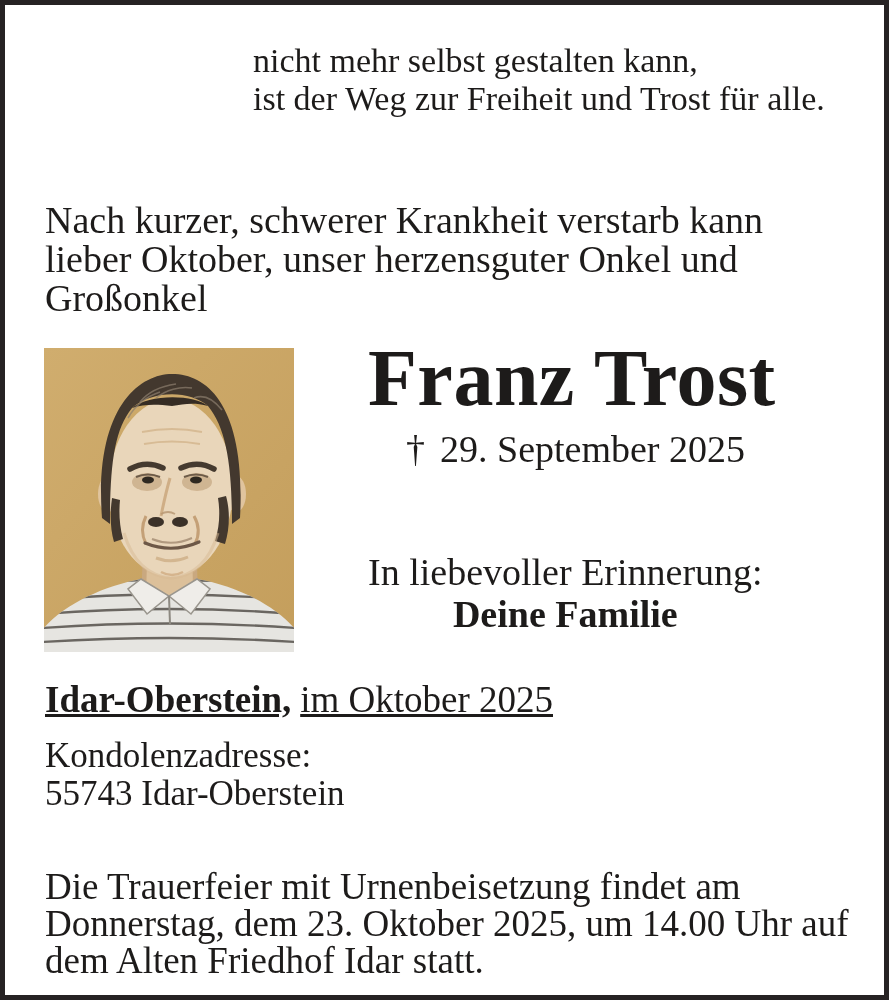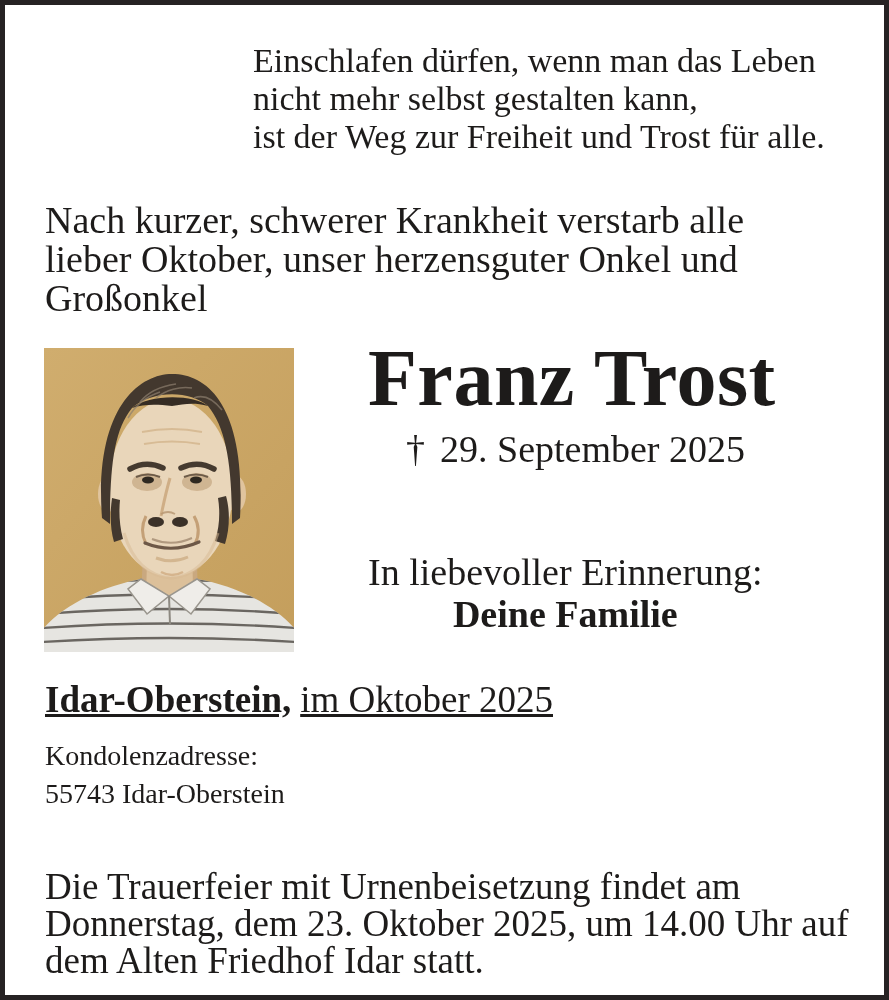--- a/index.html
+++ b/index.html
@@ -36,37 +36,36 @@
   .name{left:368px;top:338px;font-size:80px;line-height:80px;font-weight:bold;letter-spacing:0.5px;}
   .dates{left:406px;top:428px;font-size:38px;line-height:43px;}
   .dates .sym{display:inline-block;width:34px;}
   .remembrance{left:368px;top:551px;font-size:38px;line-height:42px;}
   .remembrance .fam{font-weight:bold;text-align:center;}
 
   .dateline{left:45px;top:680px;font-size:37px;line-height:40px;text-decoration:underline;}
   .dateline .place{font-weight:bold;}
   .dateline .when{margin-left:0.24em;}
 
-  .condolence{left:45px;top:737px;font-size:28px;line-height:38px;}
+  .condolence{left:45px;top:737px;font-size:35px;line-height:38px;}
   .funeral{left:45px;top:868px;font-size:37px;line-height:37px;}
 </style>
 </head>
 <body>
 
 <div class="page">
   <div class="frame"></div>
 
   <div class="abs epigraph">
-    <div>Einschlafen dürfen, wenn man das Leben</div>
     <div>nicht mehr selbst gestalten kann,</div>
     <div>ist der Weg zur Freiheit und Trost für alle.</div>
   </div>
 
   <div class="abs intro">
-    <div>Nach kurzer, schwerer Krankheit verstarb alle</div>
+    <div>Nach kurzer, schwerer Krankheit verstarb kann</div>
     <div>lieber Oktober, unser herzensguter Onkel und</div>
     <div>Großonkel</div>
   </div>
 
   <div class="abs photo">
     <svg viewBox="0 0 250 304" xmlns="http://www.w3.org/2000/svg">
       <defs>
         <linearGradient id="bgGrad" x1="0" y1="0" x2="1" y2="1">
           <stop offset="0" stop-color="var(--photo-bg)"></stop>
           <stop offset="1" stop-color="var(--photo-bg2)"></stop>

